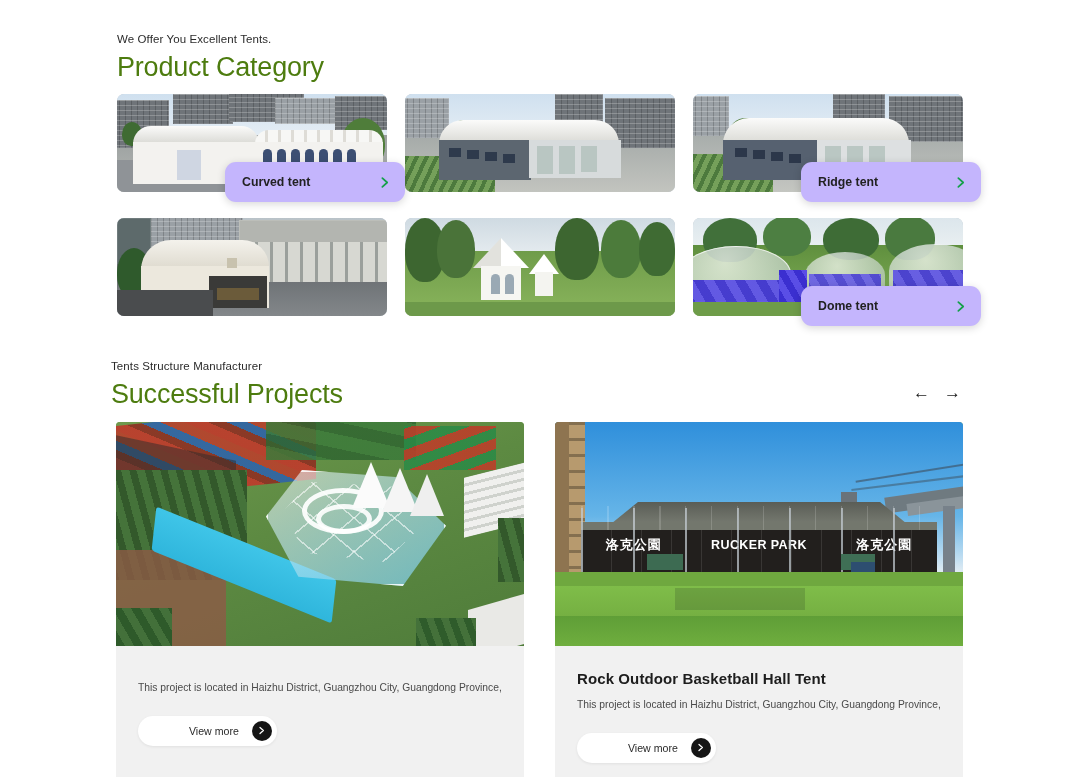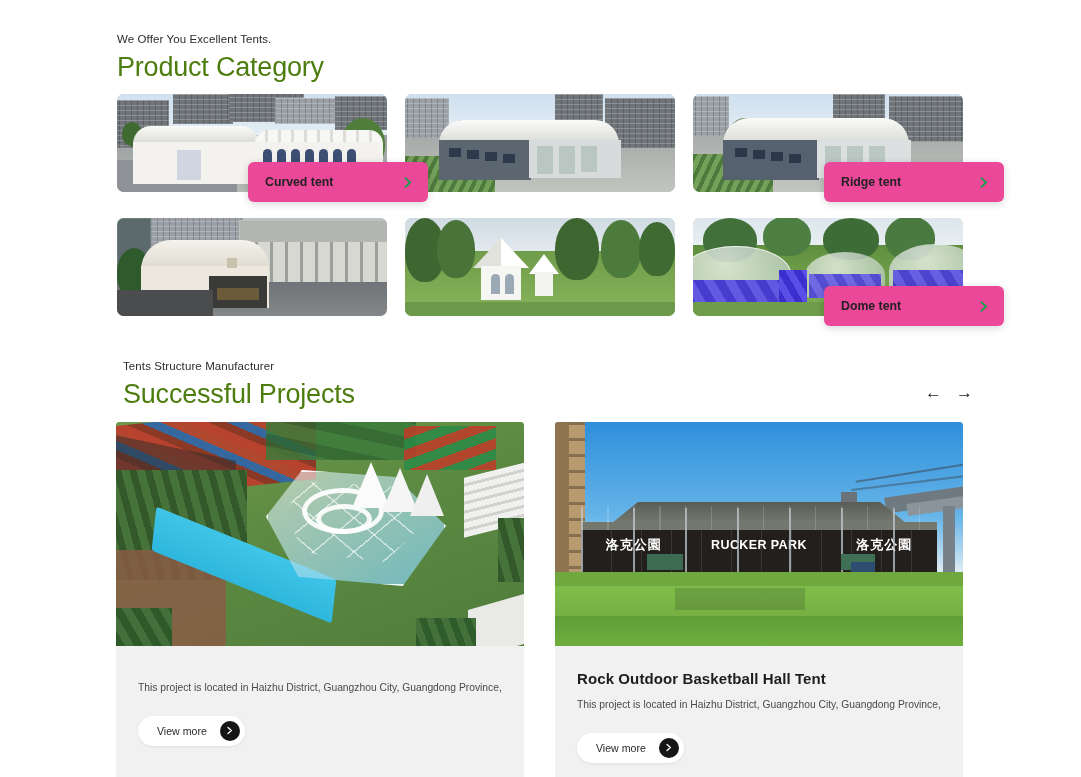--- a/index.html
+++ b/index.html
@@ -47,26 +47,26 @@
   .pcard .shot {
     position: absolute;
     left: 0; top: 0;
     width: 270px; height: 98px;
     border-radius: 7px;
     overflow: hidden;
     background: #b9c3cb;
   }
   .pcard .label {
     position: absolute;
-    left: 131px;
+    left: 108px;
     top: 68px;
     width: 180px;
     height: 40px;
-    background: #ec4899;
-    border-radius: 6px;
+    background: #c4b5fd;
+    border-radius: 11px;
     box-shadow: 0 2px 9px rgba(0,0,0,.16);
     display: flex;
     align-items: center;
     padding: 0 14px 0 17px;
     z-index: 3;
   }
   .pcard .label .txt {
     font-size: 12.3px;
     font-weight: 700;
     color: #222222;
@@ -101,21 +101,21 @@
   }
   .bld.light { background-color: #9aa0a5; }
   .tree { position: absolute; border-radius: 50% 50% 45% 45%; background: #3f6b33; }
   .tree.l { background: #4f7d3a; }
   .road { position: absolute; background: #8d9196; }
   .tentbody { position: absolute; background: #f3f2ef; }
   .tentroof { position: absolute; background: linear-gradient(#fbfbfa,#d9d9d4); }
   .win { position: absolute; background: #3c4f73; }
 
   
-  #projects-section { position: absolute; left: 123px; top: 360px; width: 850px; }
+  #projects-section { position: absolute; left: 111px; top: 360px; width: 850px; }
   #projects-section .heading { margin-top: 6px; }
   .arrows {
     position: absolute;
     right: 0;
     top: 24px;
     display: flex;
     gap: 14px;
     align-items: center;
   }
   .arrows span {
@@ -167,21 +167,21 @@
     margin-top: 20px;
     display: inline-flex;
     align-items: center;
     gap: 13px;
     background: #ffffff;
     border-radius: 20px;
     padding: 5px 5px 5px 19px;
     cursor: pointer;
     box-shadow: 0 1px 3px rgba(0,0,0,.07);
   }
-  .viewmore .vtxt { font-size: 10.6px; color: #2a2a2a; }
+  .viewmore .vtxt { font-size: 10.6px; color: #2a2a2a; margin-left: 32px; }
   .vcirc {
     width: 20px; height: 20px;
     border-radius: 50%;
     background: #151515;
     display: flex; align-items: center; justify-content: center;
   }
 </style>
 </head>
 <body>
 

